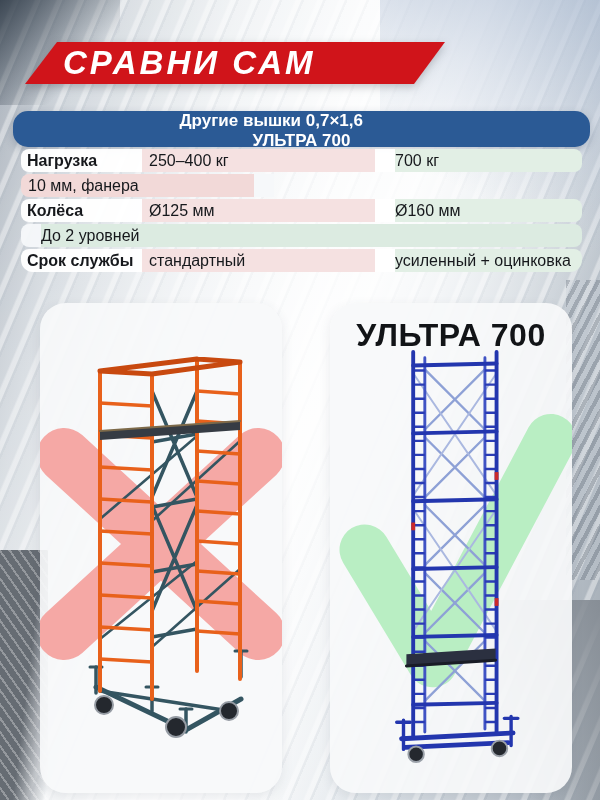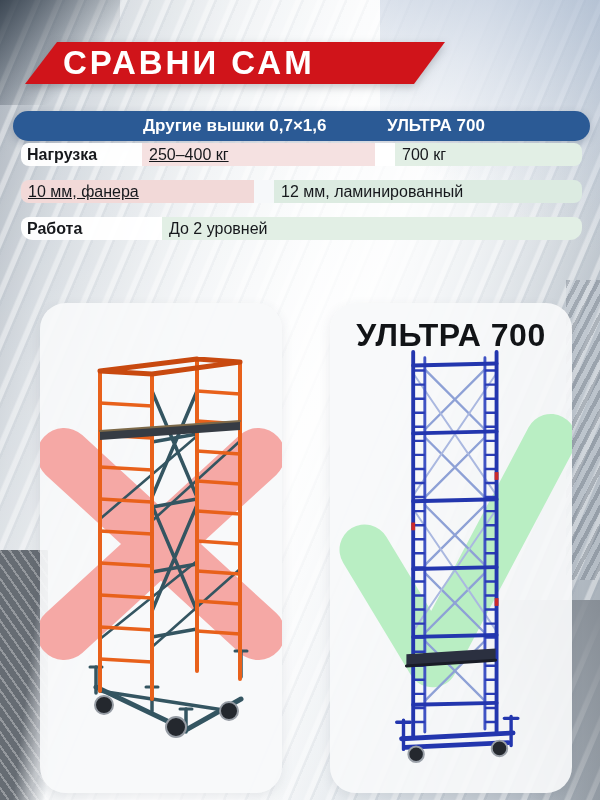--- a/index.html
+++ b/index.html
@@ -28,44 +28,45 @@
     background:linear-gradient(245deg,#878e96 0%,rgba(135,142,150,.4) 48%,rgba(160,166,174,0) 72%);}
   .bg-streaks-r{position:absolute;right:0;top:280px;width:34px;height:300px;
     background:repeating-linear-gradient(118deg, rgba(108,118,130,.40) 0 4px, rgba(198,205,213,.30) 4px 9px);}
 
   
   .banner-wrap{position:absolute;left:0;top:0;filter:drop-shadow(0 3px 4px rgba(30,35,45,.25));}
   .banner{
     position:relative;width:420px;height:42px;margin-left:25px;margin-top:42px;
     background:#d0141a;
     clip-path:polygon(32px 0, 420px 0, 389px 42px, 0 42px);
-    display:flex;align-items:center;
+    display:flex;align-items:center;font-style:italic;
   }
   .banner-title{
     color:#fff;font-weight:800;font-size:33px;letter-spacing:3px;
     padding-left:38px;white-space:nowrap;
   }
 
   
   .table-card{position:absolute;left:13px;top:111px;width:577px;}
   .table-head{
-    height:30px;background:#2b5a95;border-radius:15px;
+    height:36px;background:#2b5a95;border-radius:15px;
     display:flex;align-items:center;color:#fff;font-weight:700;font-size:17px;
     box-shadow:0 3px 8px rgba(40,60,90,.25);
+    flex-direction:column;
   }
   .th-spacer{width:130px;}
   .th-col1{width:244px;}
-  .table-rows{display:flex;flex-direction:column;gap:14px;margin:2px 8px 0 8px;}
+  .table-rows{display:flex;flex-direction:column;gap:2px;margin:2px 8px 0 8px;}
   .trow{display:flex;height:23px;border-radius:8px;overflow:hidden;font-size:16px;color:#16181c;}
   .trow:last-child{border-radius:8px 8px 12px 12px;}
   .cell{display:flex;align-items:center;white-space:nowrap;}
   .c-label{width:115px;background:rgba(255,255,255,.95);padding-left:6px;font-weight:700;}
-  .c-other{width:226px;background:#f5e1e1;padding-left:7px;text-decoration:underline;}
+  .c-other{width:226px;background:#f5e1e1;padding-left:7px;}
   .c-gap{width:20px;background:rgba(255,255,255,.95);}
-  .c-ultra{flex:1;background:#e2efe5;padding-left:7px;}
+  .c-ultra{flex:1;background:#e2efe5;}
   .trow:nth-child(even) .c-other{background:#f2d9d8;}
   .trow:nth-child(even) .c-ultra{background:#dcebe1;}
   .trow:nth-child(even) .c-label,.trow:nth-child(even) .c-gap{background:rgba(246,248,250,.95);}
 
   
   .panel{
     position:absolute;top:303px;width:242px;height:490px;border-radius:26px;
     background:rgba(247,249,250,.92);
     box-shadow:0 4px 12px rgba(60,70,90,.10);
   }
@@ -106,26 +107,36 @@
   <div class="table-rows">
     <div class="trow">
       <span class="cell c-label">Нагрузка</span>
       <span class="cell c-other">250–400 кг</span>
       <span class="cell c-gap"></span>
       <span class="cell c-ultra">700 кг</span>
     </div>
     <div class="trow">
       <span class="cell c-other">10 мм, фанера</span>
       <span class="cell c-gap"></span>
-      <span class="cell c-ultra">12 мм, ламинированный</span>
-    </div>
-    <div class="trow">
-      <span class="cell c-label">Работа</span>
+    </div>
+    <div class="trow">
+      <span class="cell c-label">Колёса</span>
+      <span class="cell c-other">Ø125 мм</span>
+      <span class="cell c-gap"></span>
+      <span class="cell c-ultra">Ø160 мм</span>
+    </div>
+    <div class="trow">
       <span class="cell c-gap"></span>
       <span class="cell c-ultra">До 2 уровней</span>
+    </div>
+    <div class="trow">
+      <span class="cell c-label">Срок службы</span>
+      <span class="cell c-other">стандартный</span>
+      <span class="cell c-gap"></span>
+      <span class="cell c-ultra">усиленный + оцинковка</span>
     </div>
   </div>
 </div>
 
 <div class="panel panel-left">
   <svg class="scaffold-svg" viewBox="40 350 242 444">
 
     <g>
       <path d="M64 456 L258 634 M258 456 L64 634" stroke="#f5a8a5" stroke-width="54" stroke-linecap="round" fill="none"></path>
     </g>

